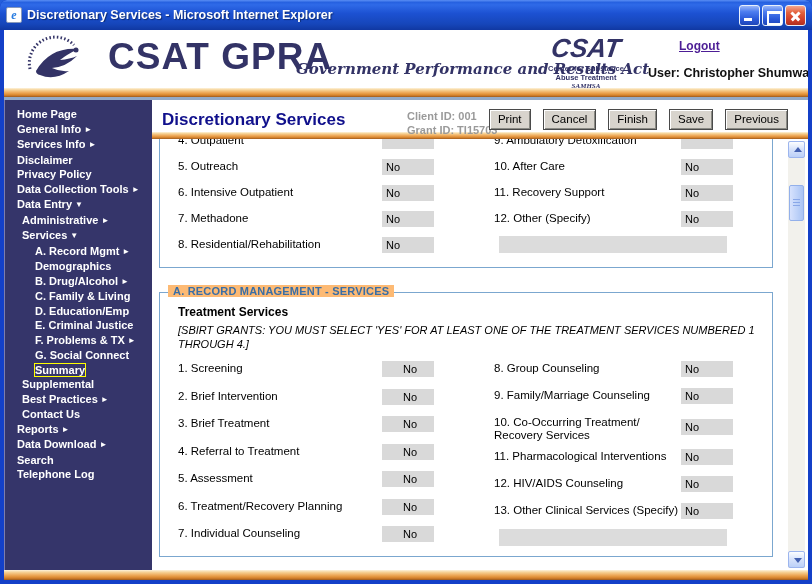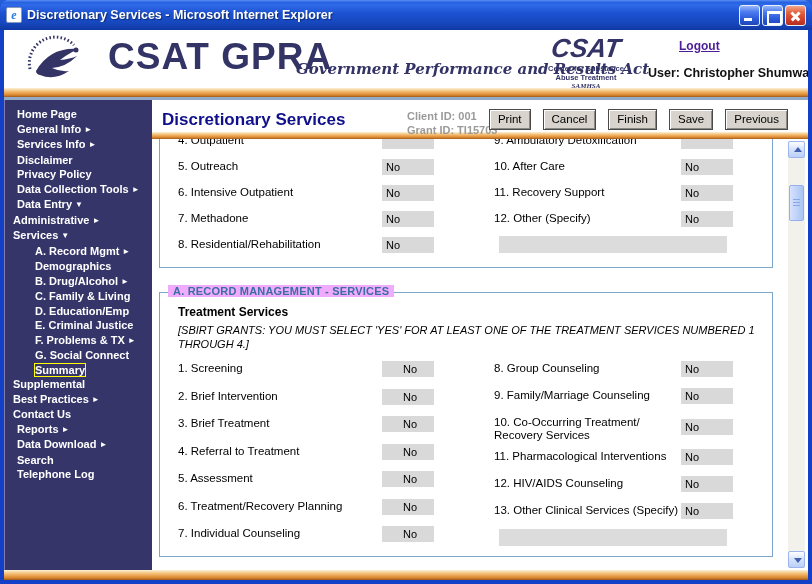--- a/index.html
+++ b/index.html
@@ -51,42 +51,42 @@
   .strip { background:linear-gradient(180deg,#fdf3dc 0%,#f6d296 22%,#eeab5c 50%,#df8f36 72%,#c47427 88%,#96581d 100%);
     flex:0 0 auto; }
   .strip1 { height:9px; } .strip2 { height:7px; }
   .blueline { height:3px; background:#93aac8; flex:0 0 auto; }
 
   
   .bodyrow { flex:1; display:flex; min-height:0; }
   .sidebar { width:148px; background:#35356a; border-left:1px solid #7d7dad; padding-top:7px;
     color:#fff; flex:0 0 auto; overflow:hidden; }
   .side-item { font-size:11px; font-weight:bold; line-height:14.5px; white-space:nowrap; cursor:pointer; }
-  .side-item.lvl0 { padding-left:12px; } .side-item.lvl1 { padding-left:8px; } .side-item.lvl2 { padding-left:30px; }
+  .side-item.lvl0 { padding-left:12px; } .side-item.lvl1 { padding-left:17px; } .side-item.lvl2 { padding-left:30px; }
   .side-label.selected { outline:1px solid #ffff00; outline-offset:0px; }
   .arrow { font-size:8px; margin-left:3px; vertical-align:1px; }
 
   .main { flex:1; display:flex; flex-direction:column; min-width:0; position:relative; }
 
   
   .page-header { height:32px; position:relative; flex:0 0 auto; background:#fff; }
   .page-title { position:absolute; left:10px; top:10px; font-size:17px; font-weight:bold; color:#10108c; }
   .ids { position:absolute; left:255px; top:9px; font-size:11px; font-weight:bold; color:#9a9a9a; line-height:14px; }
   .btnrow { position:absolute; right:20px; top:9px; display:flex; gap:12px; }
   .tb-btn { font:11.5px "Liberation Sans",sans-serif; color:#000; background:#d8d4cd; border:1px solid #4a4a4a;
     box-shadow:inset 1px 1px 0 #fff, inset -1px -1px 0 #8a8a84; padding:3px 8px 4px; cursor:pointer; }
 
   
   .viewport { flex:1; position:relative; overflow:hidden; background:#fff; }
   .content { position:absolute; left:0; top:0; right:24px; }
 
   .fieldset { border:1px solid #7ba7cf; margin-left:7px; width:614px; position:relative; background:#fff; }
   .fs1 { border-top:none; margin-top:-12px; padding:2px 0 8px 0; }
   .fs2 { margin-top:24px; padding:10px 0 6px 0; }
-  .legend { position:absolute; top:-8px; left:8px; background:#f0abfc; padding:0 5px; color:#3a6ea5;
+  .legend { position:absolute; top:-8px; left:8px; background:#fdba74; padding:0 5px; color:#3a6ea5;
     font-size:11px; font-weight:bold; letter-spacing:0.2px; }
 
   .cols { display:flex; }
   .col-l { width:334px; flex:0 0 auto; }
   .col-r { width:278px; flex:0 0 auto; }
   .frow { position:relative; height:26px; }
   .fs2 .col-l .frow { height:27.5px;text-align:center; }
   .fs2 .col-r .frow { height:27px; }
   .fs2 .col-r .frow.tall { height:34px; }
   .col-l .lbl { position:absolute; left:18px; top:5px; font-size:11.5px; color:#000; }

